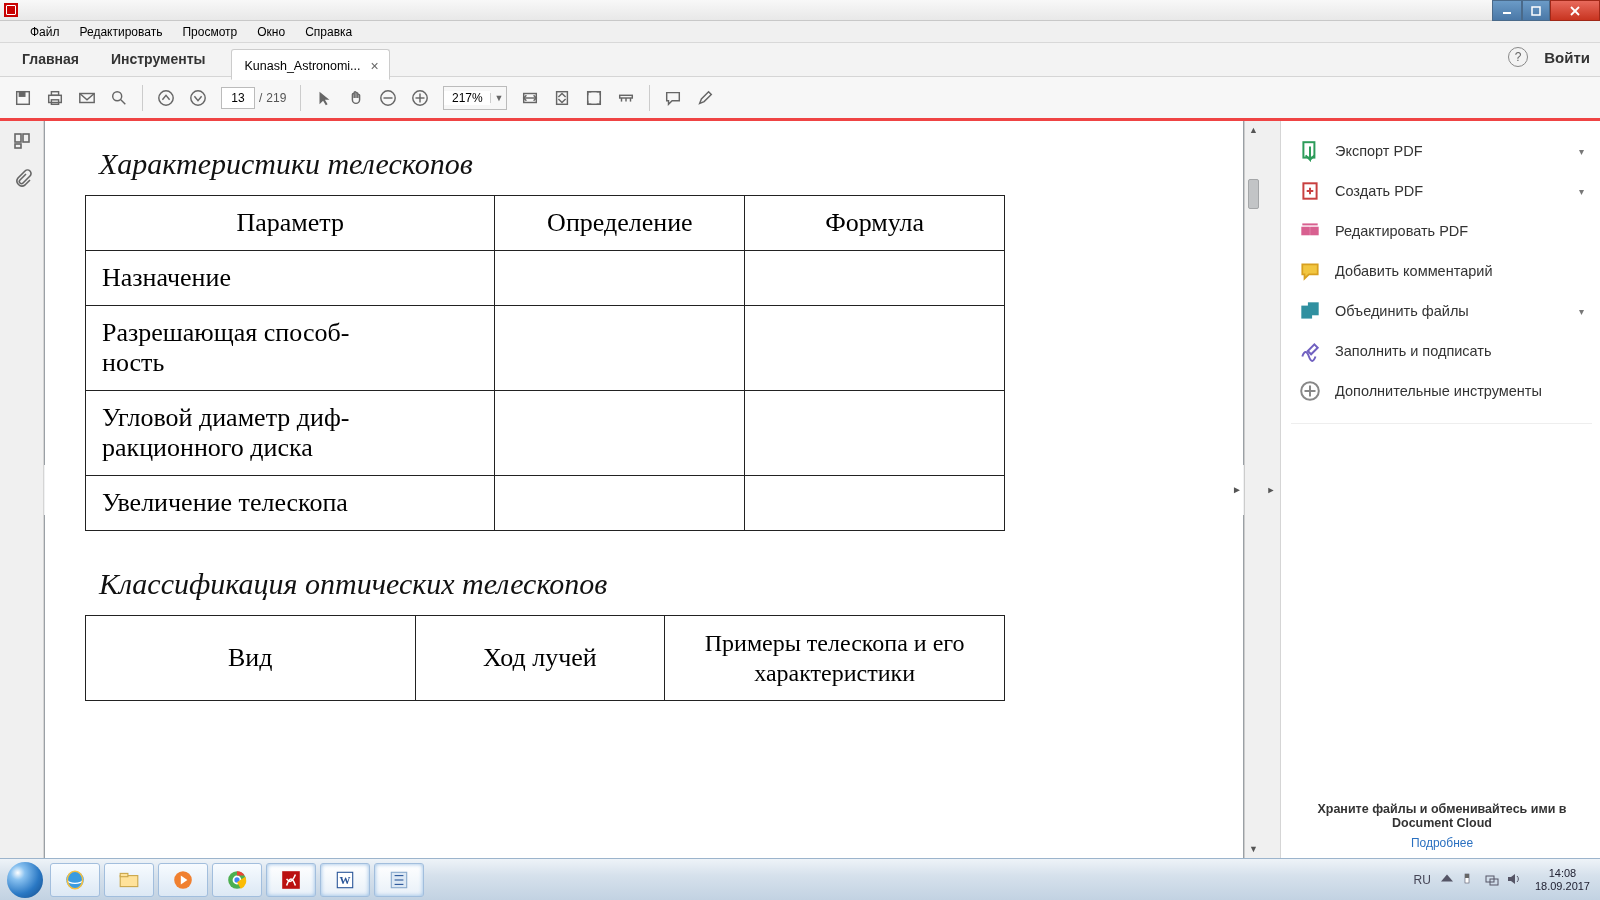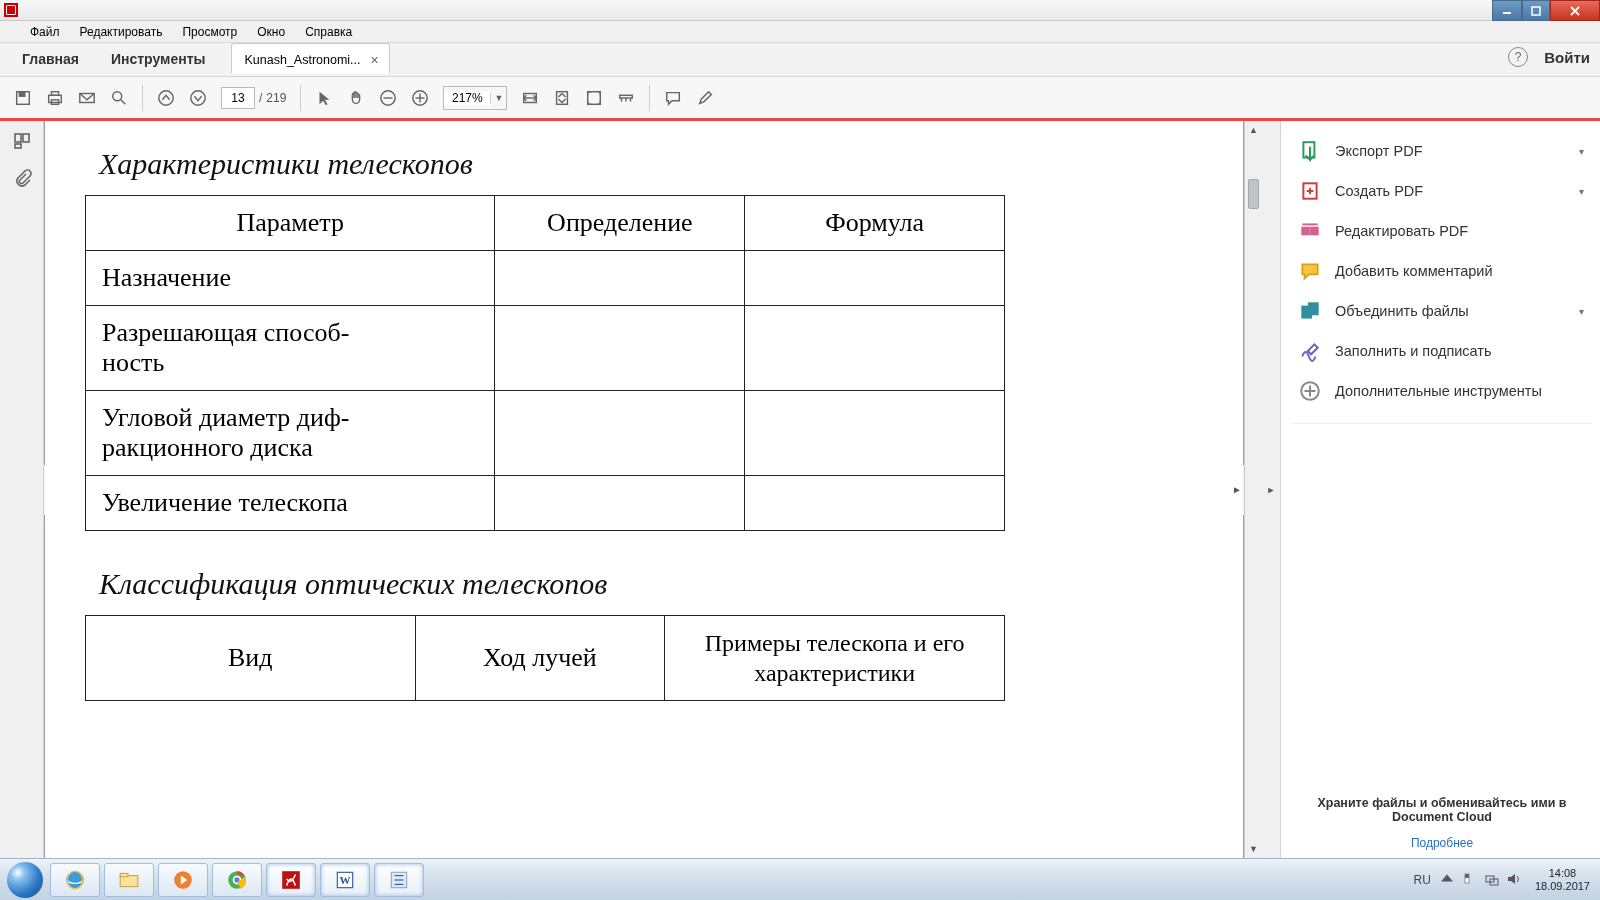--- a/index.html
+++ b/index.html
@@ -88,21 +88,21 @@
   background: #fff;
   border: 1px solid #ccc;
   border-bottom: 1px solid #fff;
   border-top-left-radius: 3px;
   border-top-right-radius: 3px;
   padding: 6px 10px 4px 12px;
   font-size: 12.5px;
   display: flex;
   align-items: center;
   position: relative;
-  top: 0;
+  top: 6px;
   height: 31px;
 }
 .tabsbar .doc-tab .close-x {
   margin-left: 10px;
   font-size: 14px;
   color: #666;
   cursor: pointer;
 }
 .tabsbar .right-controls {
   position: absolute;
@@ -321,21 +321,21 @@
   font-size:12.5px;
   padding: 8px 7px 8px 10px;
   color:#333;
   font-weight:600;
 }
 .promo a {
   display:block;
   font-weight:normal;
   color:#2a70c0;
   font-size:12px;
-  margin-top:12px;
+  margin-top:6px;
   text-decoration:none;
 }
 
 
 .taskbar {
   height: 42px;
   background: linear-gradient(#eef3f8, #d6e1ec 40%, #c2d2e2);
   border-top: 1px solid #9cb4cc;
   display:flex;
   align-items:center;

